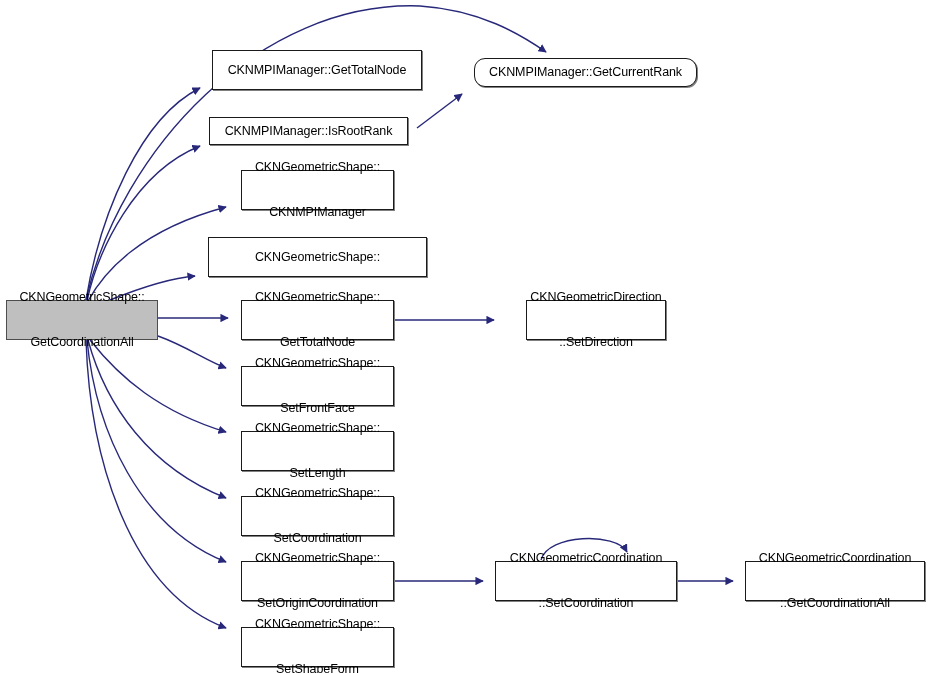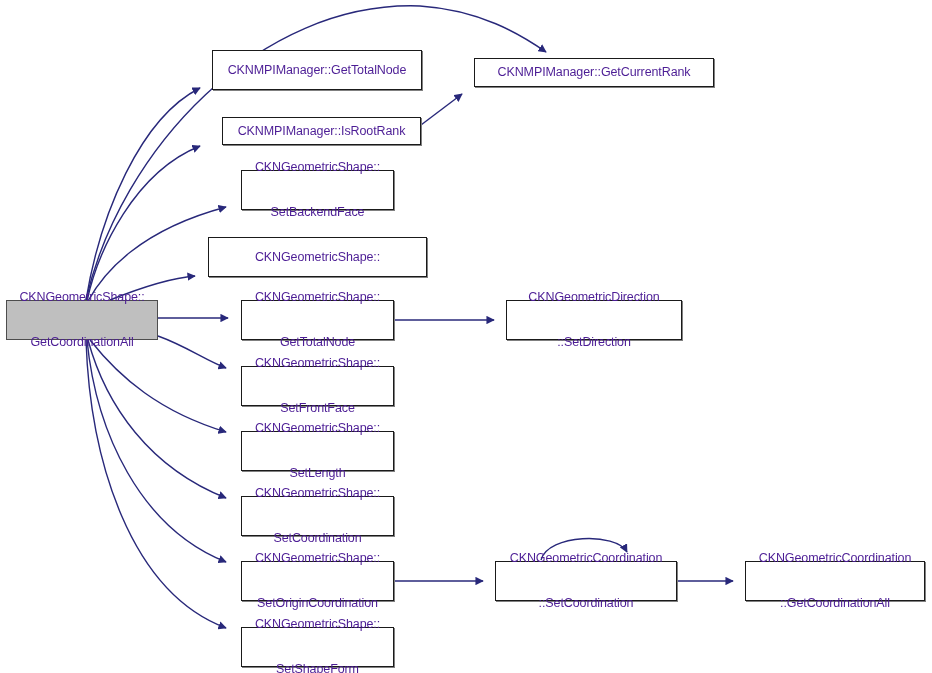--- a/index.html
+++ b/index.html
@@ -22,21 +22,21 @@
     left: 0;
     top: 0;
     width: 932px;
     height: 673px;
   }
   .node {
     position: absolute;
     box-sizing: border-box;
     border: 1px solid #1a1a1a;
     background: #ffffff;
-    color: #4c1d95;
+    color: #000000;
     font-size: 12.5px;
     line-height: 15px;
     text-align: center;
     display: flex;
     align-items: center;
     justify-content: center;
     white-space: pre;
     box-shadow: 1px 1px 0 #808080;
     letter-spacing: -0.1px;
   }
@@ -103,53 +103,53 @@
       <span>GetCoordinationAll</span>
     </span>
   </div>
 
   <div class="node" style="left:212px; top:50px; width:210px; height:40px;">
     <span>
       <span>CKNMPIManager::GetTotalNode</span>
     </span>
   </div>
 
-  <div class="node" style="left:222px; top:117px; width:199px; height:28px;">
+  <div class="node" style="left:209px; top:117px; width:199px; height:28px;">
     <span>
       <span>CKNMPIManager::IsRootRank</span>
     </span>
   </div>
 
-  <div class="node" style="left:474px; top:58px; width:240px; height:29px;">
+  <div class="node" style="left:474px; top:58px; width:223px; height:29px;border-radius:11px;">
     <span>
       <span>CKNMPIManager::GetCurrentRank</span>
     </span>
   </div>
 
   <div class="node" style="left:241px; top:170px; width:153px; height:40px;">
     <span>
       <span>CKNGeometricShape::</span>
-      <span>SetBackendFace</span>
+      <span>CKNMPIManager</span>
     </span>
   </div>
 
   <div class="node" style="left:208px; top:237px; width:219px; height:40px;">
     <span>
       <span>CKNGeometricShape::</span>
     </span>
   </div>
 
   <div class="node" style="left:241px; top:300px; width:153px; height:40px;">
     <span>
       <span>CKNGeometricShape::</span>
       <span>GetTotalNode</span>
     </span>
   </div>
 
-  <div class="node" style="left:506px; top:300px; width:176px; height:40px;">
+  <div class="node" style="left:526px; top:300px; width:140px; height:40px;">
     <span>
       <span>CKNGeometricDirection</span>
       <span>::SetDirection</span>
     </span>
   </div>
 
   <div class="node" style="left:241px; top:366px; width:153px; height:40px;">
     <span>
       <span>CKNGeometricShape::</span>
       <span>SetFrontFace</span>

